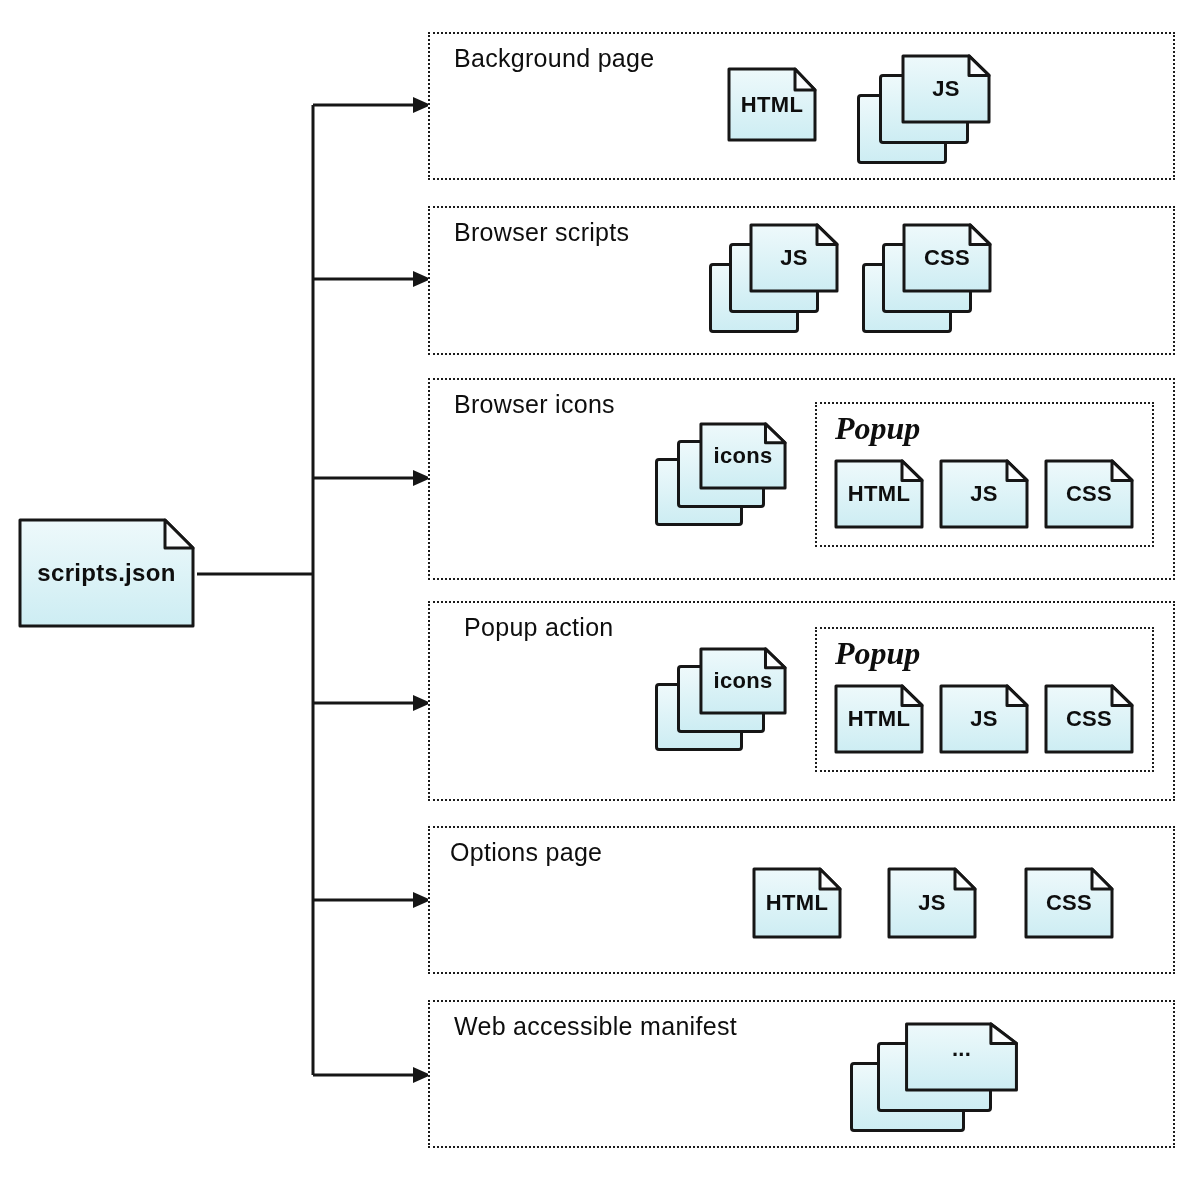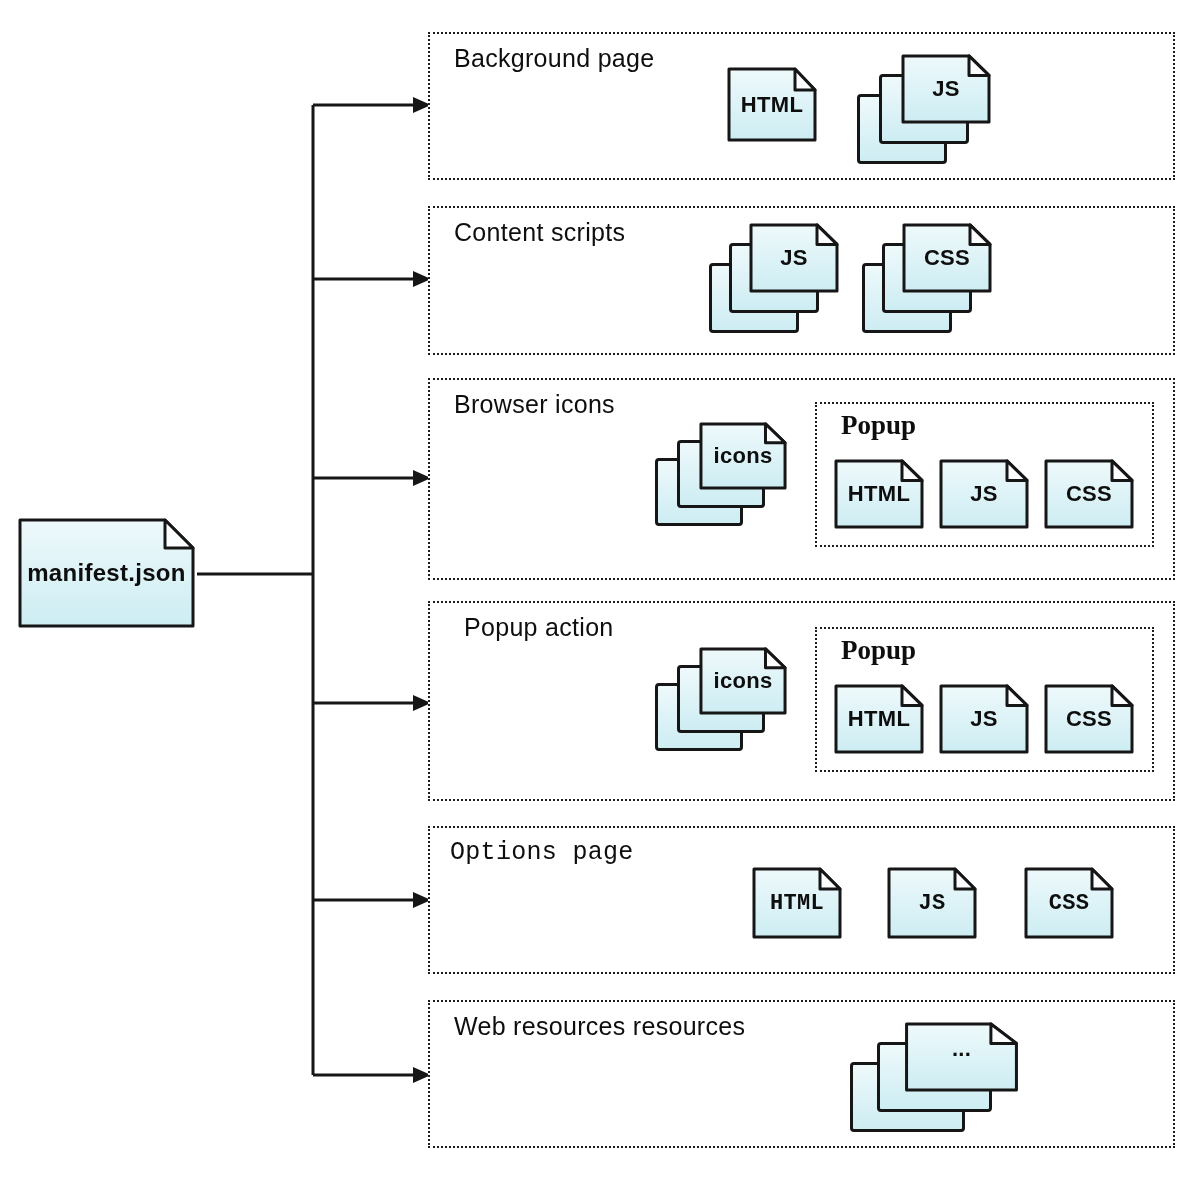--- a/index.html
+++ b/index.html
@@ -18,22 +18,22 @@
     border:2px dotted var(--dotted);background:#fff;
   }
   .section-label{
     position:absolute;left:24px;top:10px;
     font-size:25px;color:var(--text);letter-spacing:.3px;white-space:nowrap;
   }
   .popup-box{
     position:absolute;box-sizing:border-box;border:2px dotted var(--dotted);
   }
   .popup-label{
-    position:absolute;left:24px;top:6px;
-    font-family:"Liberation Serif", serif;font-weight:bold;font-size:27px;color:var(--text);
+    position:absolute;left:18px;top:6px;
+    font-family:"Liberation Serif", serif;font-weight:bold;font-size:32px;color:var(--text);font-style:italic;
   }
 
   .doc,.stack{position:absolute;}
   .doc svg{position:absolute;left:0;top:0;width:100%;height:100%;overflow:visible;}
   .doc-body{fill:url(#docGrad);stroke:var(--outline);stroke-width:3;stroke-linejoin:round;}
   .doc-fold{fill:var(--foldFill);stroke:var(--outline);stroke-width:3;stroke-linejoin:round;}
   .doc-label{
     position:absolute;left:0;top:0;right:0;bottom:0;
     display:flex;align-items:center;justify-content:center;
     font-weight:bold;font-size:22px;color:var(--text);letter-spacing:.3px;
@@ -69,21 +69,21 @@
     <polygon points="431,703 413,695 413,711"></polygon>
     <polygon points="431,900 413,892 413,908"></polygon>
     <polygon points="431,1075 413,1067 413,1083"></polygon>
   </svg>
 
   <div class="doc" style="left:18px;top:518px;width:177px;height:110px;">
     <svg viewBox="0 0 177 110">
       <path class="doc-body" d="M2,2 L147,2 L175,30 L175,108 L2,108 Z"></path>
       <path class="doc-fold" d="M147,2 L147,30 L175,30 Z"></path>
     </svg>
-    <span class="doc-label" style="font-size:24px">manifest.json</span>
+    <span class="doc-label" style="font-size:24px">scripts.json</span>
   </div>
 
   <div class="section-box" style="top:32px;height:148px;">
     <span class="section-label">Background page</span>
     <div class="doc" style="left:297px;top:33px;width:90px;height:75px;">
       <svg viewBox="0 0 90 72" preserveAspectRatio="none">
         <path class="doc-body" vector-effect="non-scaling-stroke" d="M2,2 L68,2 L88,22 L88,70 L2,70 Z"></path>
         <path class="doc-fold" vector-effect="non-scaling-stroke" d="M68,2 L68,22 L88,22 Z"></path>
       </svg>
       <span class="doc-label">HTML</span>
@@ -95,21 +95,21 @@
         <svg viewBox="0 0 90 72" preserveAspectRatio="none">
           <path class="doc-body" vector-effect="non-scaling-stroke" d="M2,2 L68,2 L88,22 L88,70 L2,70 Z"></path>
           <path class="doc-fold" vector-effect="non-scaling-stroke" d="M68,2 L68,22 L88,22 Z"></path>
         </svg>
         <span class="doc-label">JS</span>
       </div>
     </div>
   </div>
 
   <div class="section-box" style="top:206px;height:149px;">
-    <span class="section-label">Content scripts</span>
+    <span class="section-label">Browser scripts</span>
     <div class="stack" style="left:279px;top:15px;width:130px;height:110px;">
       <div class="sheet" style="left:0;top:40px;width:90px;height:70px;"></div>
       <div class="sheet" style="left:20px;top:20px;width:90px;height:70px;"></div>
       <div class="doc" style="left:40px;top:0;width:90px;height:70px;">
         <svg viewBox="0 0 90 72" preserveAspectRatio="none">
           <path class="doc-body" vector-effect="non-scaling-stroke" d="M2,2 L68,2 L88,22 L88,70 L2,70 Z"></path>
           <path class="doc-fold" vector-effect="non-scaling-stroke" d="M68,2 L68,22 L88,22 Z"></path>
         </svg>
         <span class="doc-label">JS</span>
       </div>
@@ -198,21 +198,21 @@
       <div class="doc" style="left:227px;top:55px;width:90px;height:70px;">
         <svg viewBox="0 0 90 72" preserveAspectRatio="none">
           <path class="doc-body" vector-effect="non-scaling-stroke" d="M2,2 L68,2 L88,22 L88,70 L2,70 Z"></path>
           <path class="doc-fold" vector-effect="non-scaling-stroke" d="M68,2 L68,22 L88,22 Z"></path>
         </svg>
         <span class="doc-label">CSS</span>
       </div>
     </div>
   </div>
 
-  <div class="section-box" style="top:826px;height:148px;font-family:Liberation Mono, monospace;">
+  <div class="section-box" style="top:826px;height:148px;">
     <span class="section-label" style="left:20px;">Options page</span>
     <div class="doc" style="left:322px;top:39px;width:90px;height:72px;">
       <svg viewBox="0 0 90 72" preserveAspectRatio="none">
         <path class="doc-body" vector-effect="non-scaling-stroke" d="M2,2 L68,2 L88,22 L88,70 L2,70 Z"></path>
         <path class="doc-fold" vector-effect="non-scaling-stroke" d="M68,2 L68,22 L88,22 Z"></path>
       </svg>
       <span class="doc-label">HTML</span>
     </div>
     <div class="doc" style="left:457px;top:39px;width:90px;height:72px;">
       <svg viewBox="0 0 90 72" preserveAspectRatio="none">
@@ -224,21 +224,21 @@
     <div class="doc" style="left:594px;top:39px;width:90px;height:72px;">
       <svg viewBox="0 0 90 72" preserveAspectRatio="none">
         <path class="doc-body" vector-effect="non-scaling-stroke" d="M2,2 L68,2 L88,22 L88,70 L2,70 Z"></path>
         <path class="doc-fold" vector-effect="non-scaling-stroke" d="M68,2 L68,22 L88,22 Z"></path>
       </svg>
       <span class="doc-label">CSS</span>
     </div>
   </div>
 
   <div class="section-box" style="top:1000px;height:148px;">
-    <span class="section-label">Web resources resources</span>
+    <span class="section-label">Web accessible manifest</span>
     <div class="stack" style="left:420px;top:20px;width:169px;height:110px;">
       <div class="sheet" style="left:0;top:40px;width:115px;height:70px;"></div>
       <div class="sheet" style="left:27px;top:20px;width:115px;height:70px;"></div>
       <div class="doc" style="left:54px;top:0;width:115px;height:70px;">
         <svg viewBox="0 0 90 72" preserveAspectRatio="none">
           <path class="doc-body" vector-effect="non-scaling-stroke" d="M2,2 L68,2 L88,22 L88,70 L2,70 Z"></path>
           <path class="doc-fold" vector-effect="non-scaling-stroke" d="M68,2 L68,22 L88,22 Z"></path>
         </svg>
         <span class="doc-label" style="align-items:flex-start;padding-top:14px;">...</span>
       </div>

